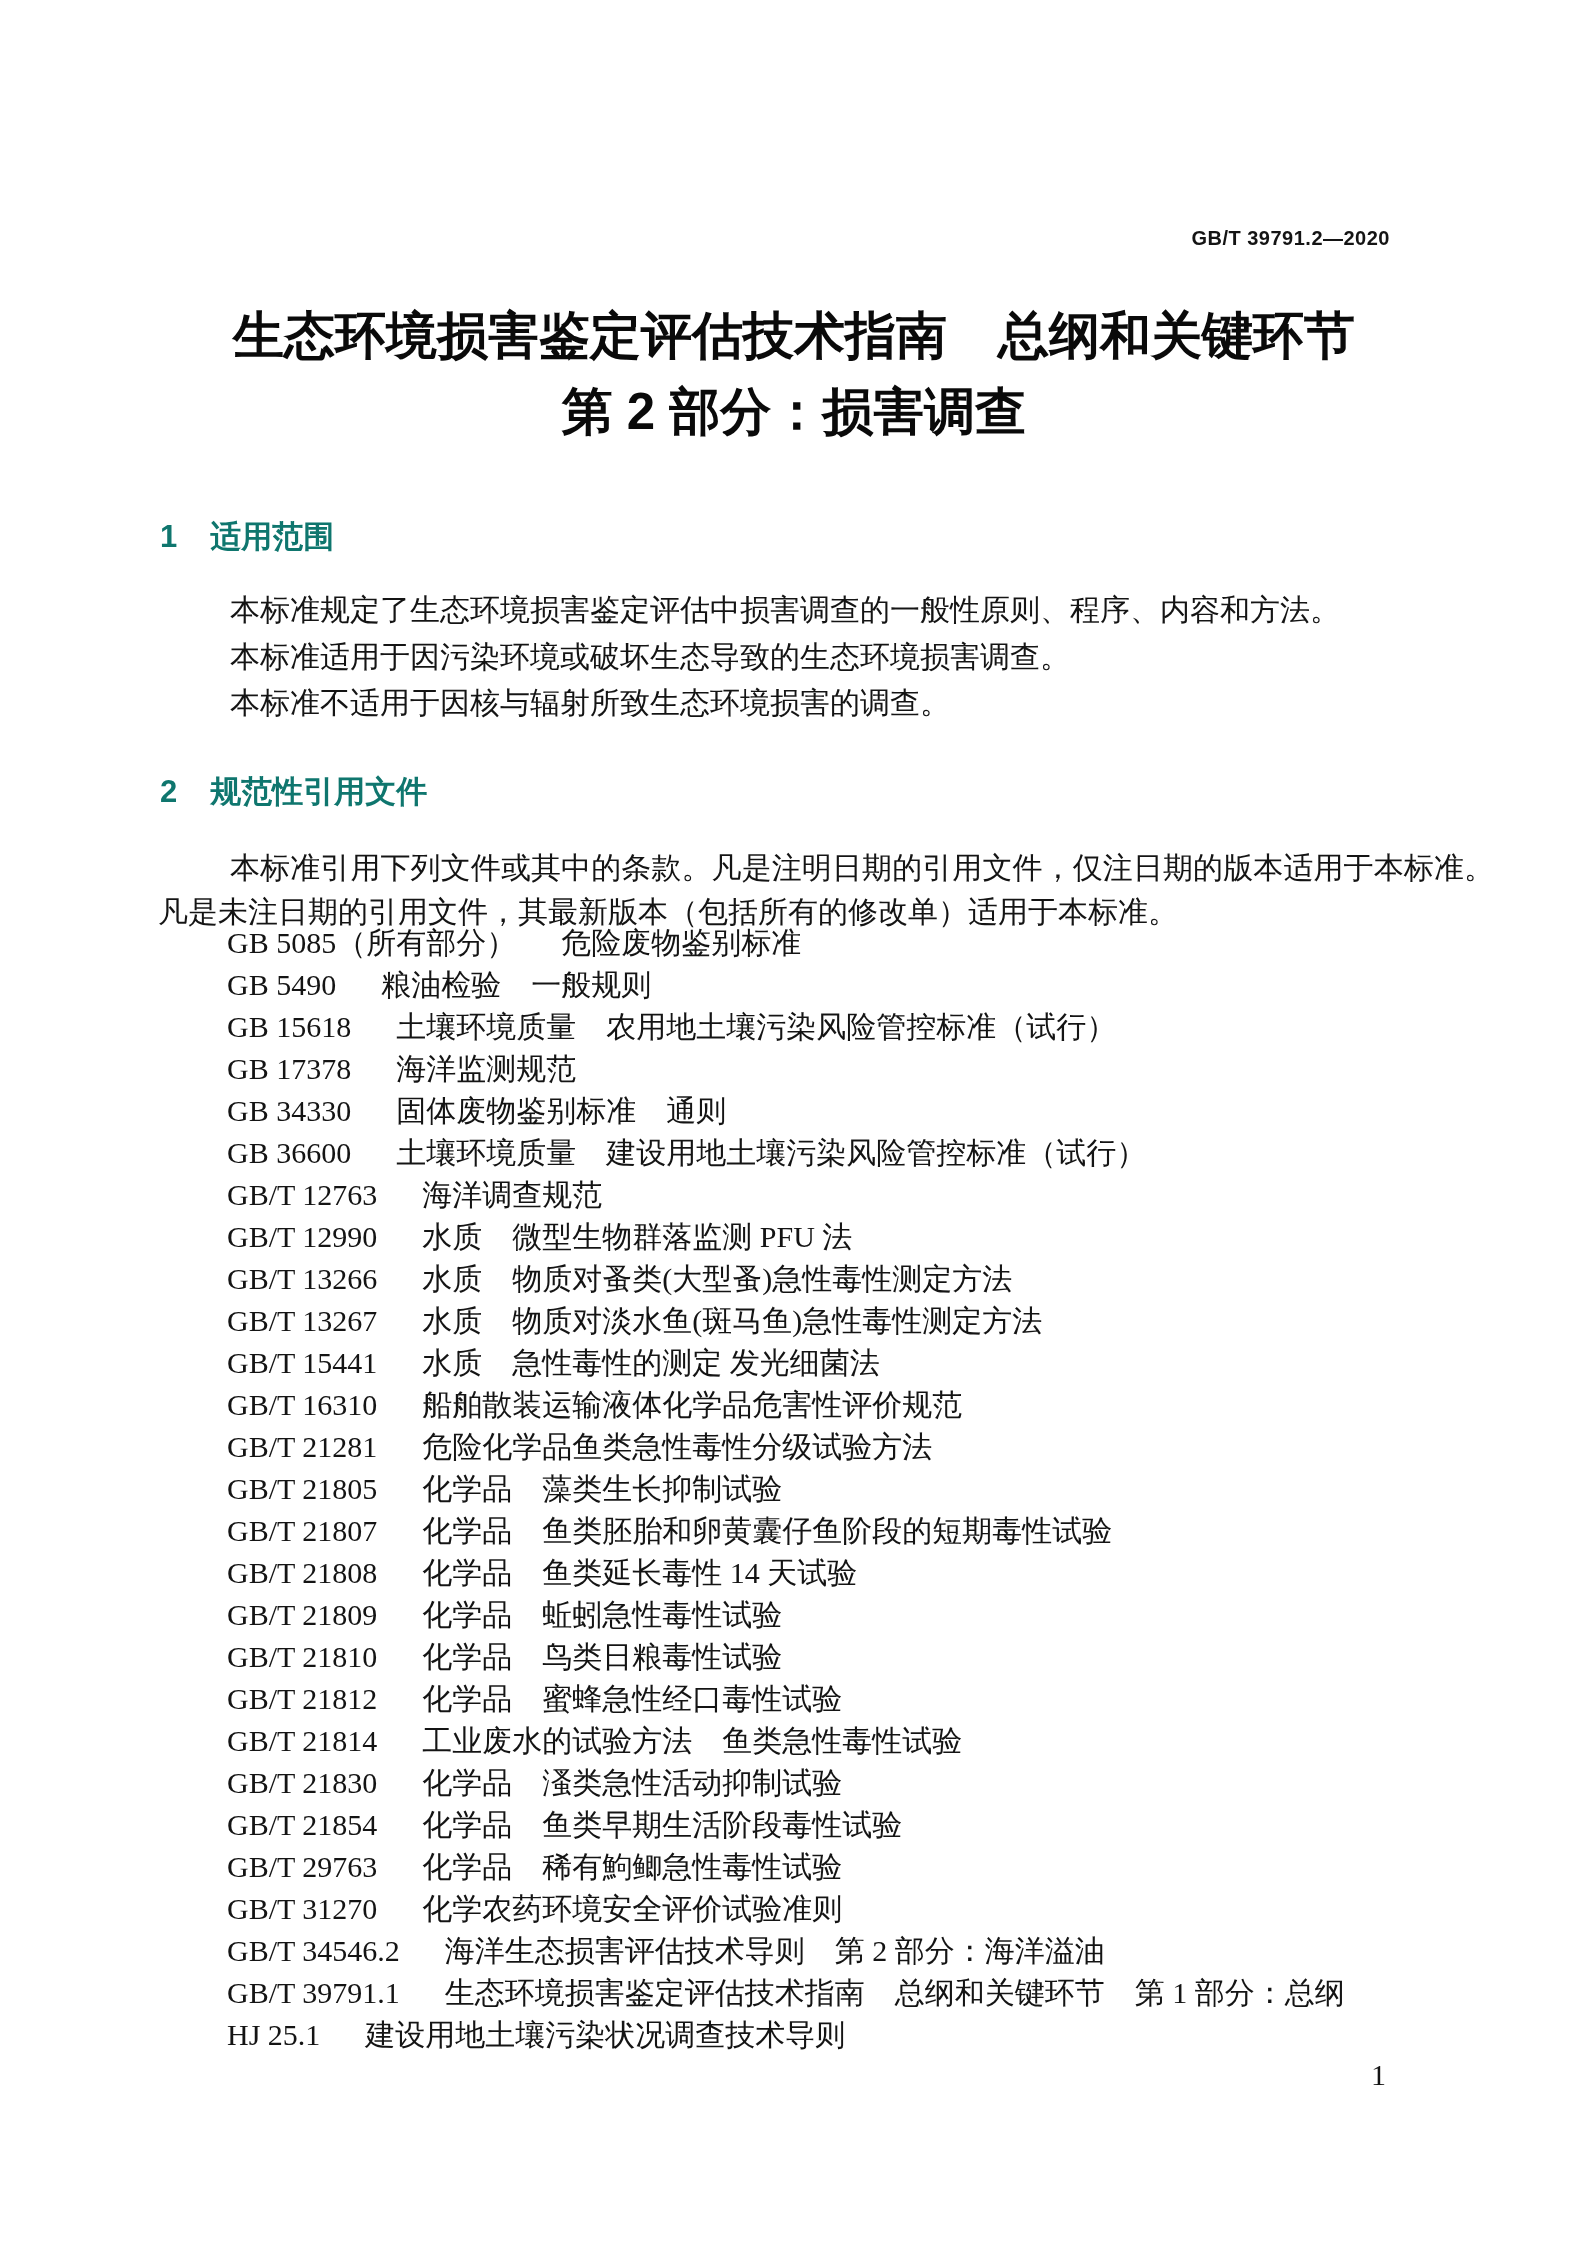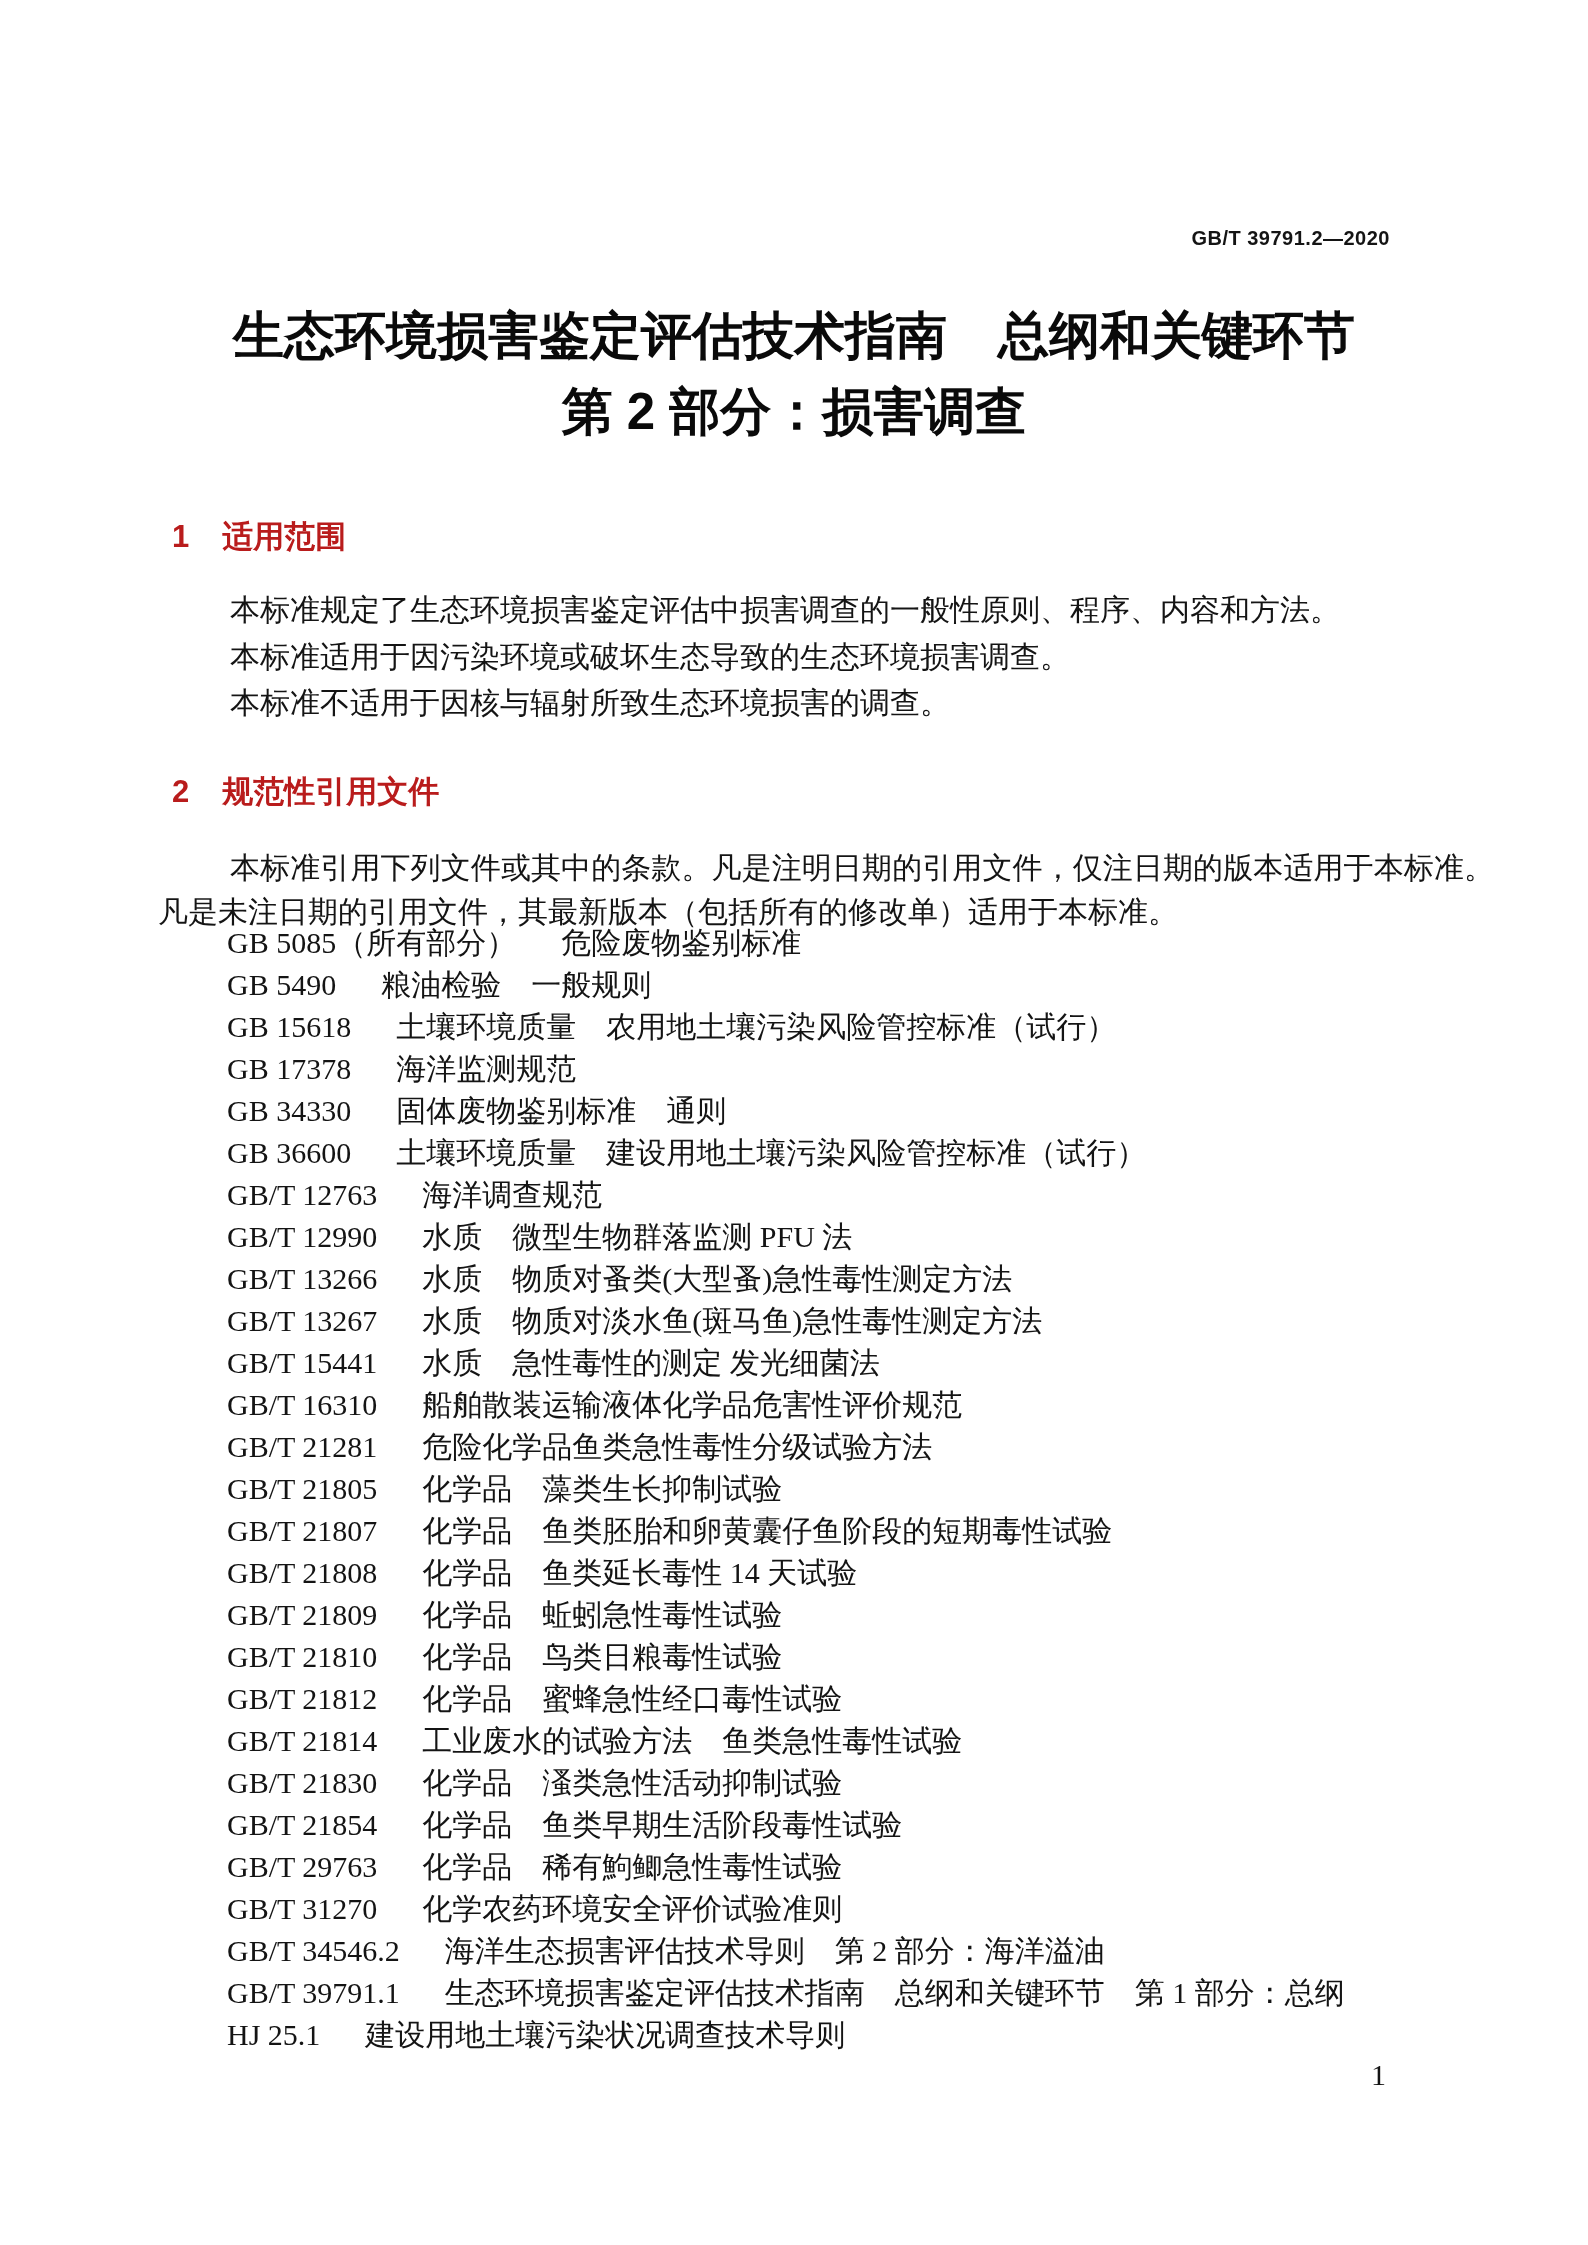--- a/index.html
+++ b/index.html
@@ -37,25 +37,25 @@
     font-weight: bold;
     font-size: 51px;
     color: #0a0a0a;
   }
   .title-line {
     line-height: 76px;
     white-space: nowrap;
   }
   .section-heading {
     position: absolute;
-    left: 172px;
+    left: 160px;
     font-family: "Liberation Sans", "DejaVu Sans", sans-serif;
     font-weight: bold;
     font-size: 31px;
-    color: #b91c1c;
+    color: #0f766e;
     white-space: nowrap;
   }
   .section-heading .sec-num {
     display: inline-block;
     margin-right: 33px;
   }
   .heading-1 { top: 516px; }
   .heading-2 { top: 771px; }
   .body-paras {
     position: absolute;

